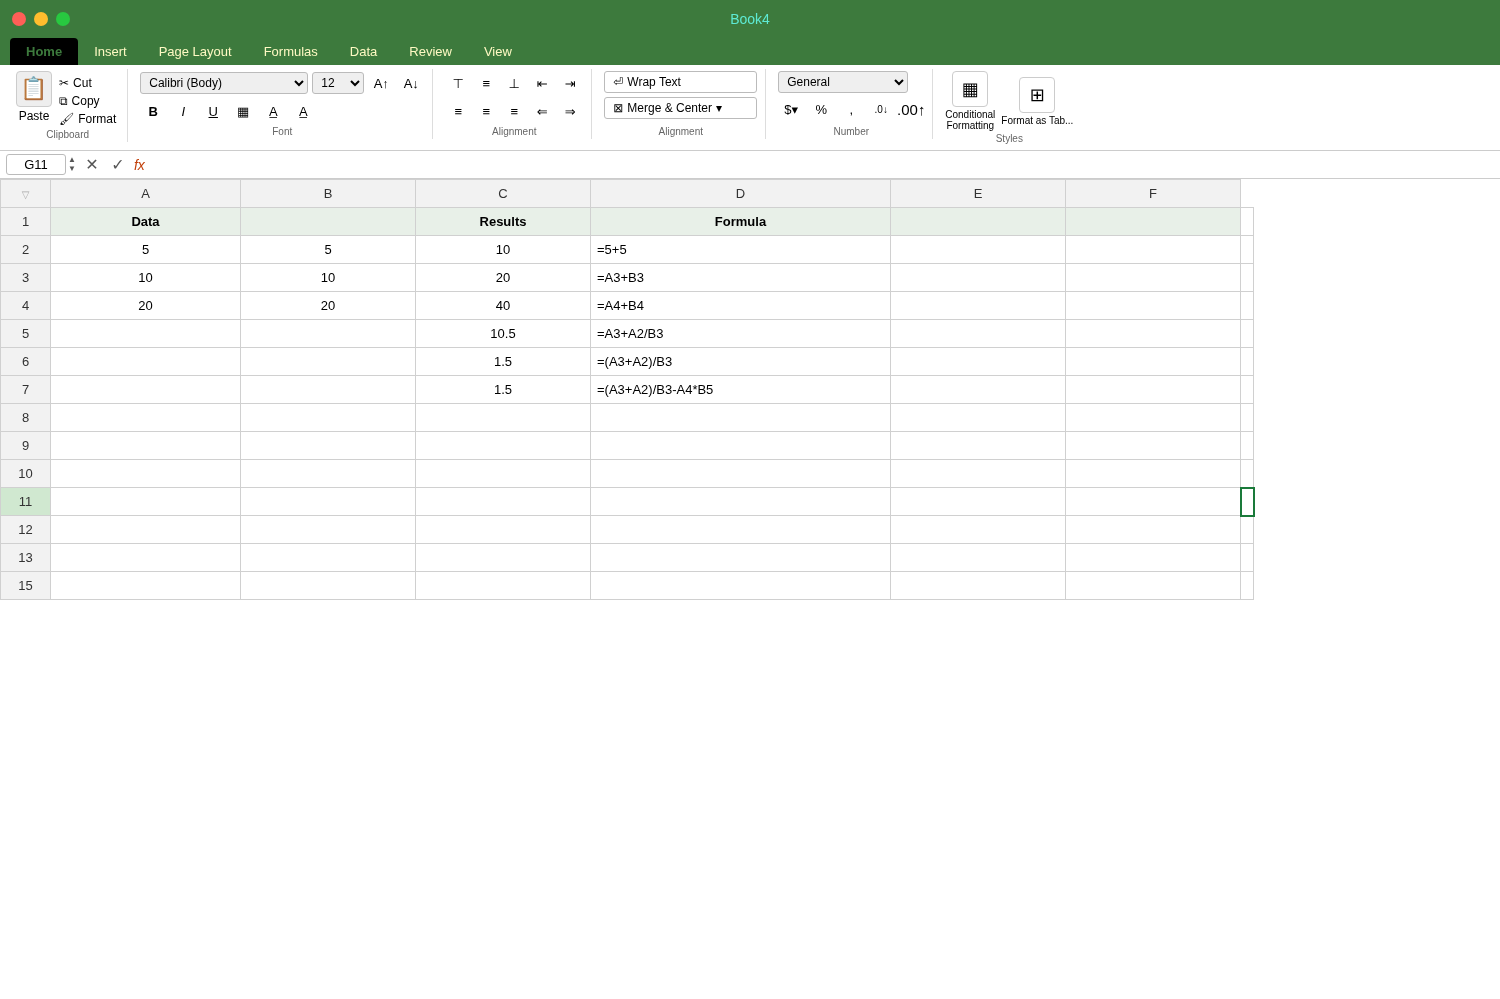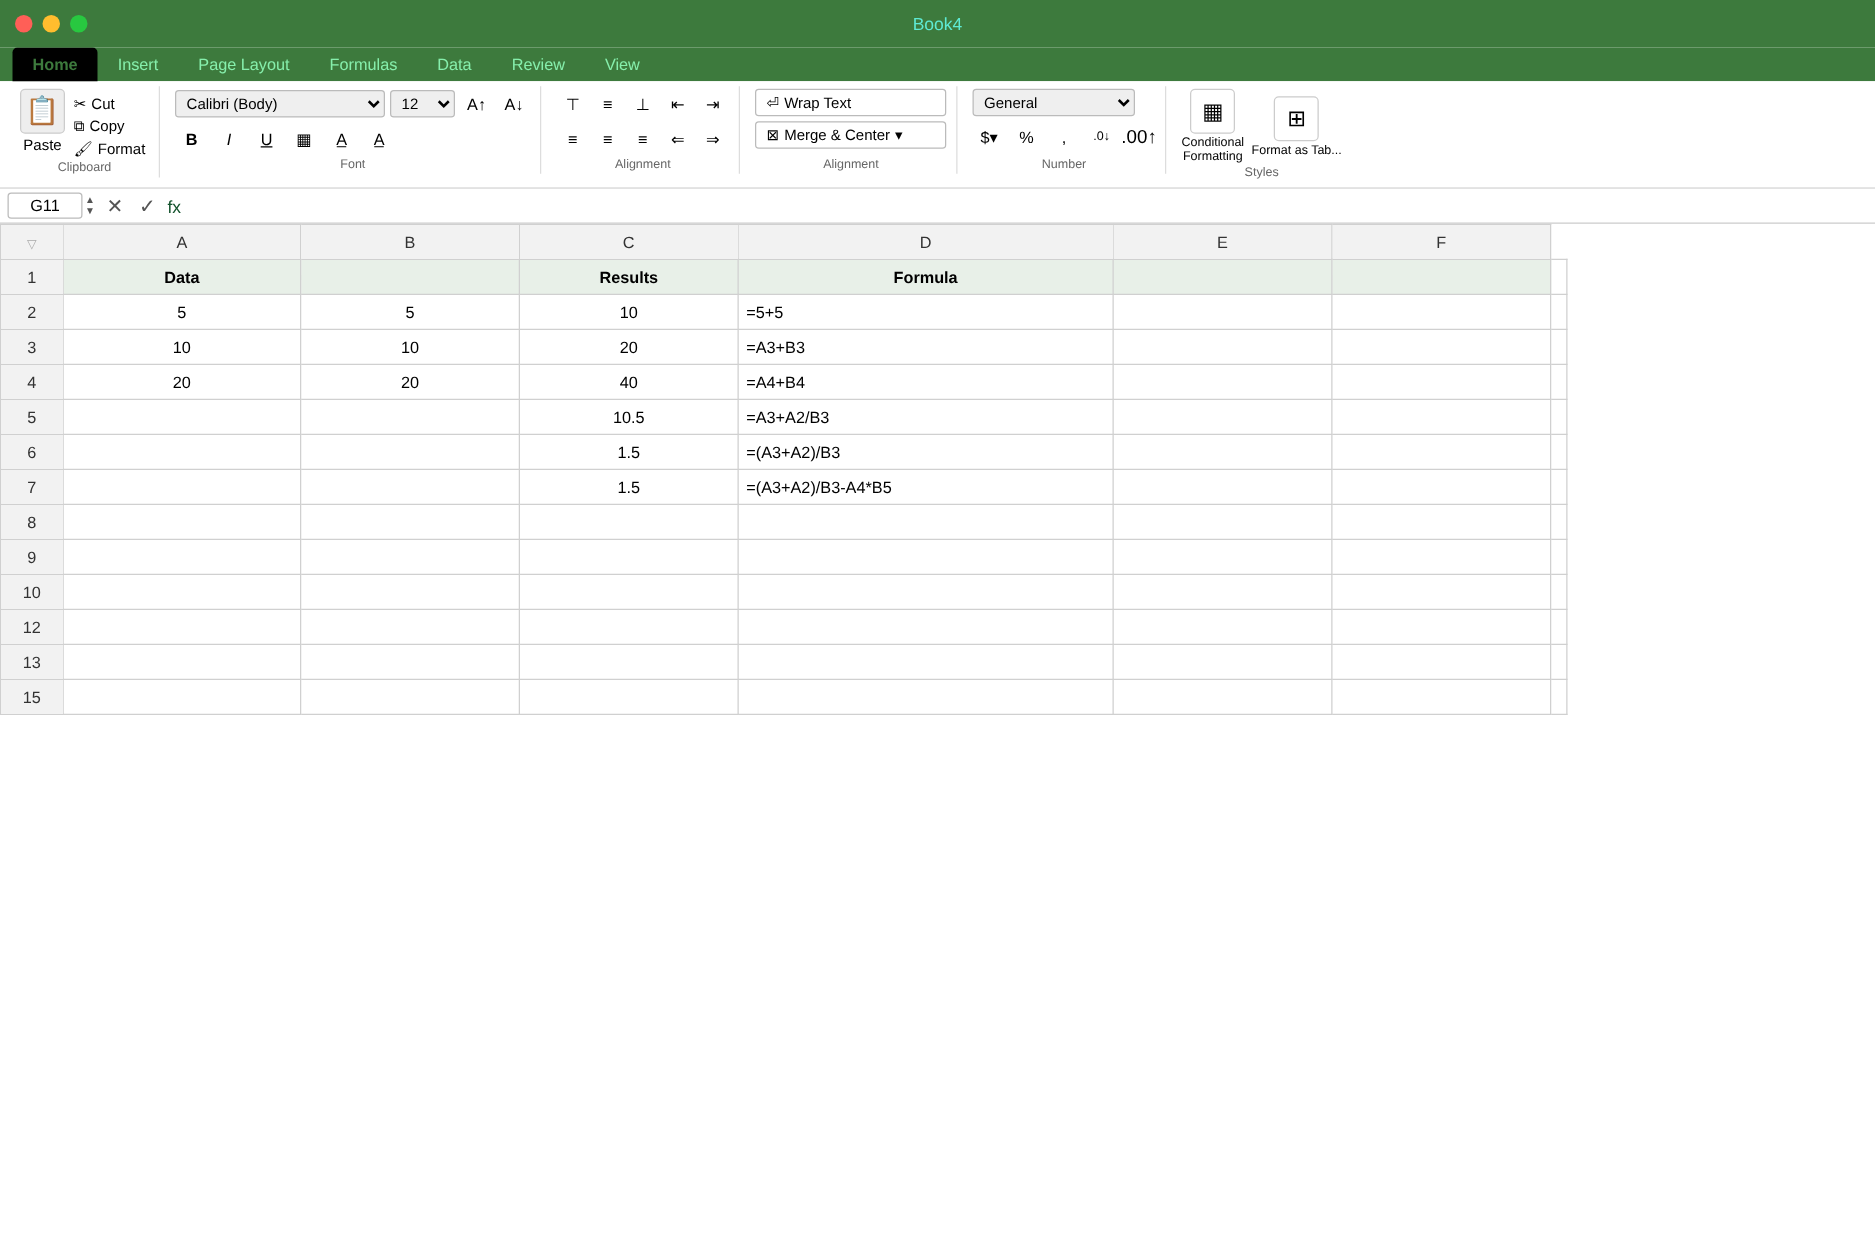--- a/index.html
+++ b/index.html
@@ -37,21 +37,21 @@
     .wc-max { background: #28c840; }
 
     
     .ribbon-tabs {
       background: #3d7a3d;
       display: flex;
       padding-left: 10px;
     }
     .ribbon-tab {
       padding: 6px 16px;
-      color: #86efac;
+      color: #fef9c3;
       font-size: 13px;
       cursor: pointer;
       border-radius: 4px 4px 0 0;
     }
     .ribbon-tab.active {
       background: #000000;
       color: #3d7a3d;
       font-weight: 600;
     }
 
@@ -225,21 +225,22 @@
       color: #555;
     }
     .formula-check, .formula-cross {
       font-size: 16px;
       cursor: pointer;
       color: #555;
       width: 20px;
       text-align: center;
     }
     .formula-fx {
-      color: #14532d;
+      color: #c2410c;
+      font-style: italic;
       font-size: 14px;
     }
     .formula-input {
       flex: 1;
       border: none;
       outline: none;
       font-size: 13px;
       padding: 2px 4px;
     }
 
@@ -733,20 +734,44 @@
             <div class="cell cell-left"></div>
           </td>
           <td>
             <div class="cell cell-left"></div>
           </td>
           <td>
             <div class="cell cell-left"></div>
           </td>
         </tr>
         <tr>
+          <th class="row-header active-row-header">11</th>
+          <td>
+            <div class="cell cell-left"></div>
+          </td>
+          <td>
+            <div class="cell cell-left"></div>
+          </td>
+          <td>
+            <div class="cell cell-left"></div>
+          </td>
+          <td>
+            <div class="cell cell-left"></div>
+          </td>
+          <td>
+            <div class="cell cell-left"></div>
+          </td>
+          <td>
+            <div class="cell cell-left"></div>
+          </td>
+          <td style="outline: rgb(26, 122, 58) solid 2px; outline-offset: -1px;">
+            <div class="cell cell-left"></div>
+          </td>
+        </tr>
+        <tr>
           <th class="row-header">12</th>
           <td>
             <div class="cell cell-left"></div>
           </td>
           <td>
             <div class="cell cell-left"></div>
           </td>
           <td>
             <div class="cell cell-left"></div>
           </td>

